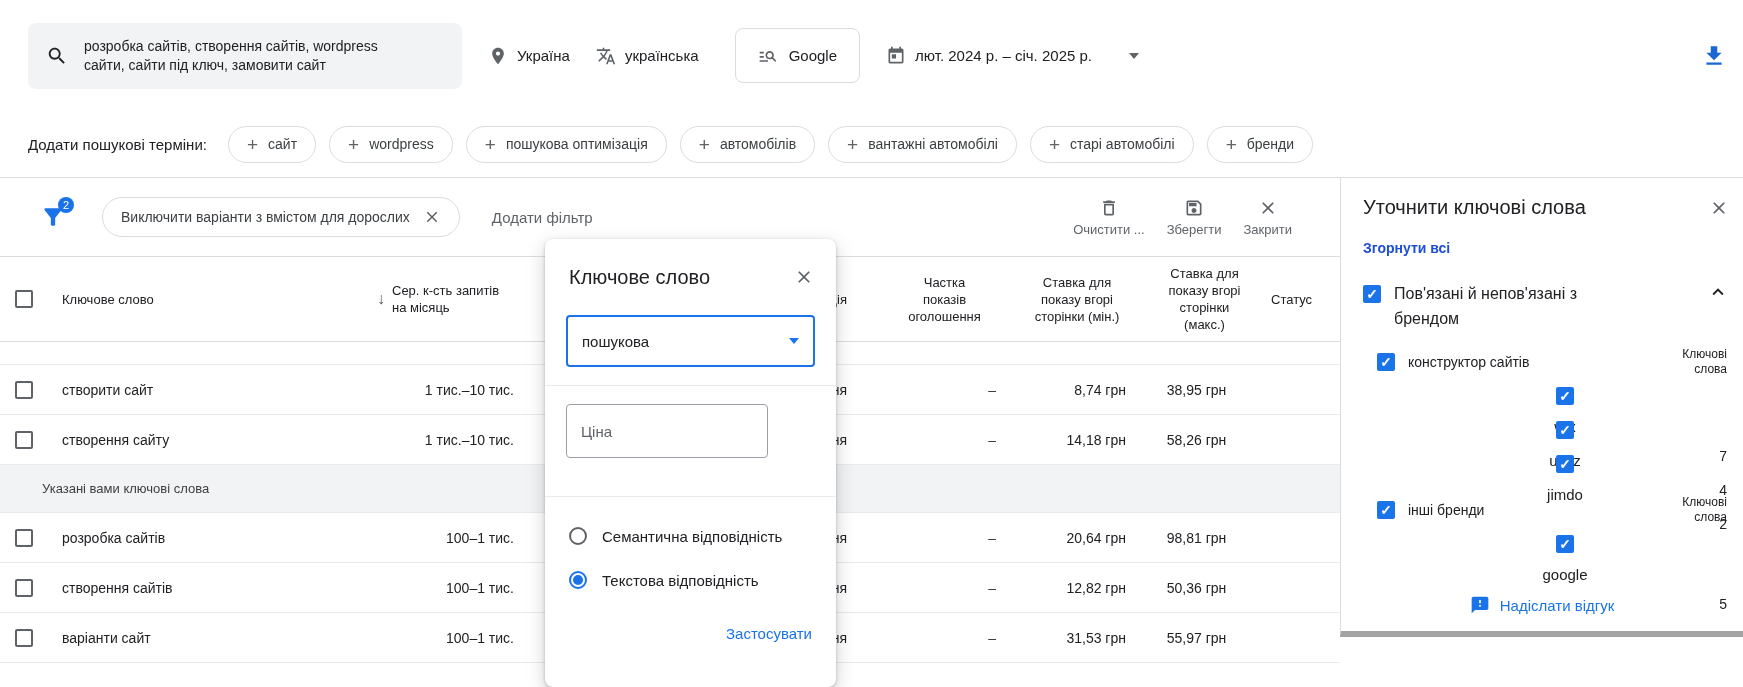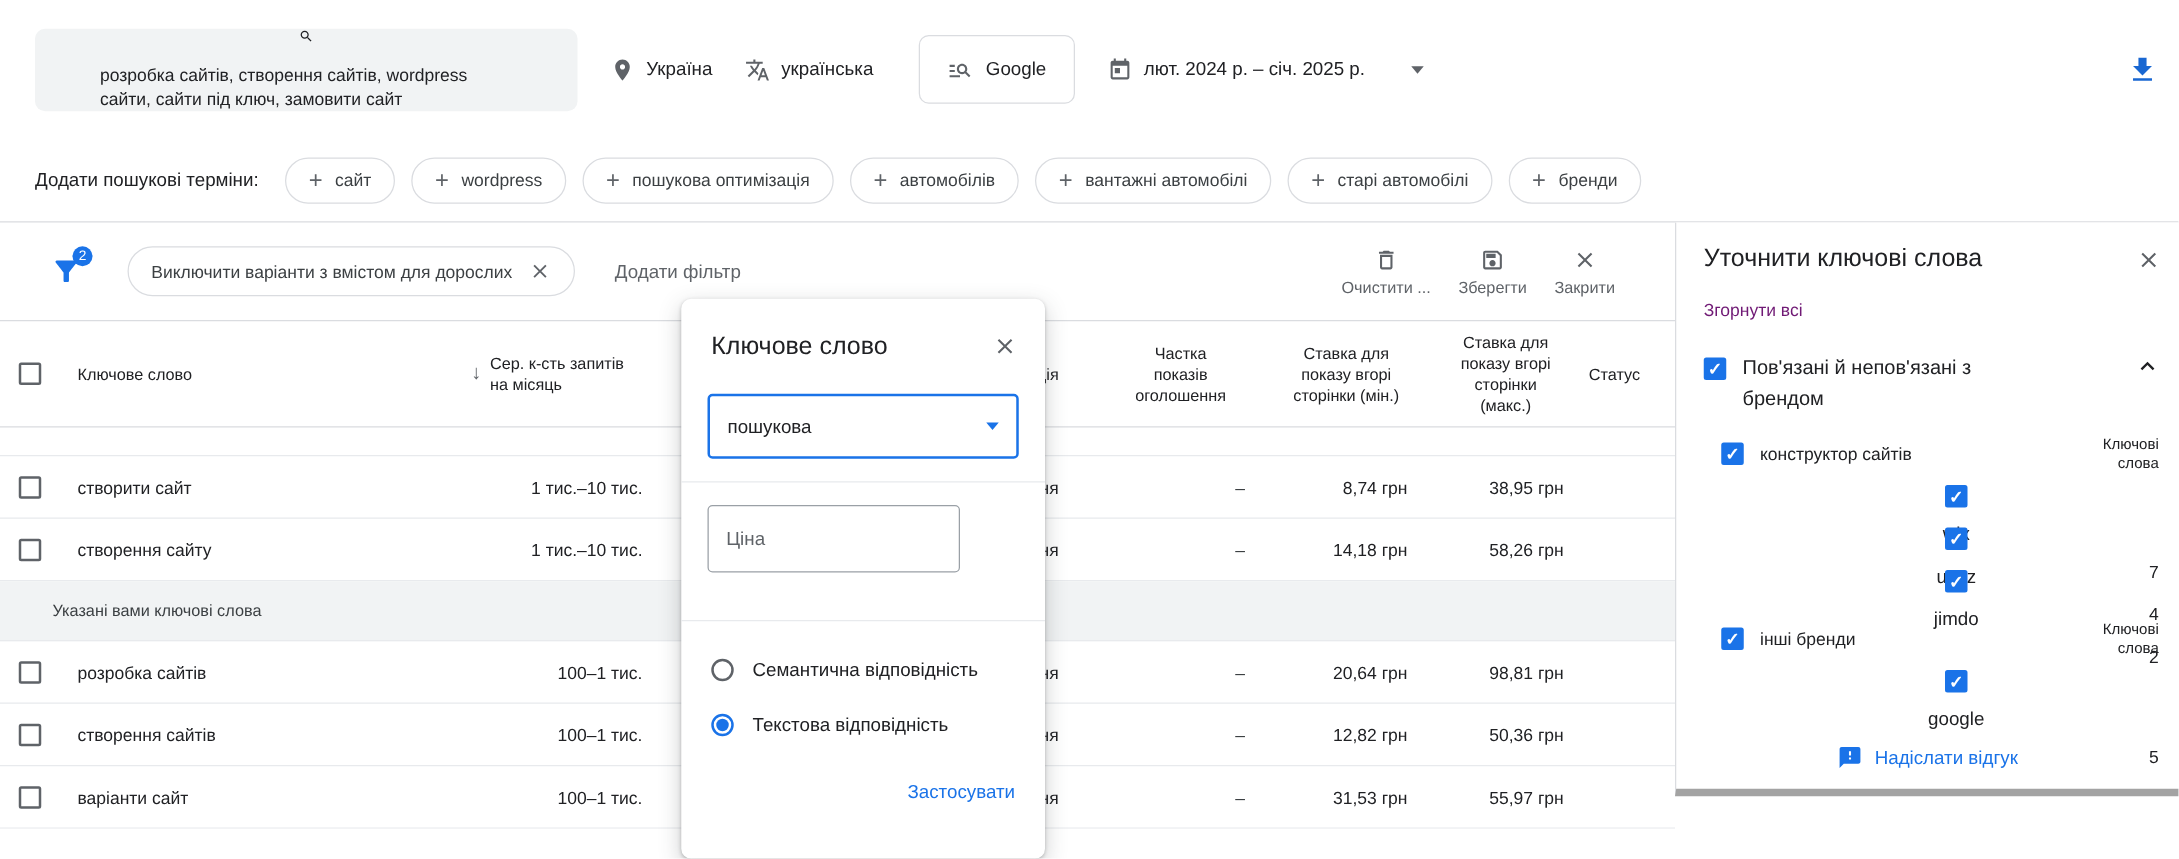--- a/index.html
+++ b/index.html
@@ -7,21 +7,21 @@
   body { font-family:"Liberation Sans", sans-serif; color:#202124; }
   .page { position:relative; width:1743px; height:687px; background:#fff; overflow:hidden; }
 
   svg { display:block; }
   .ic { width:20px; height:20px; fill:#5f6368; }
   .ic-sm { width:18px; height:18px; fill:#5f6368; }
 
   
   .topbar { display:flex; align-items:center; height:111px; padding-left:28px; position:relative; }
   .searchbox { width:434px; height:66px; background:#f1f3f4; border-radius:8px;
-               display:flex; align-items:center; padding:0 18px; gap:16px; cursor:pointer;flex-direction:column; }
+               display:flex; align-items:center; padding:0 18px; gap:16px; cursor:pointer; }
   .searchbox .ic { fill:#202124; width:22px; height:22px; }
   .stext { font-size:14px; line-height:19px; color:#202124; width:330px; }
   .tb-item { display:flex; align-items:center; gap:9px; font-size:15px; margin-left:26px; cursor:pointer; white-space:nowrap; }
   .network-box { display:flex; align-items:center; gap:11px; border:1px solid #dadce0; border-radius:8px;
                  height:55px; padding:0 22px; margin-left:36px; font-size:15px; cursor:pointer; }
   .caret-down { width:0; height:0; border-left:5px solid transparent; border-right:5px solid transparent;
                 border-top:6px solid #5f6368; }
   .date-caret { margin-left:28px; }
   .download-btn { margin-left:auto; margin-right:16px; background:none; border:none; cursor:pointer; }
   .download-btn .ic { fill:#1967d2; width:26px; height:26px; }
@@ -58,21 +58,21 @@
   .thead { height:86px; border-top:1px solid #dadce0; border-bottom:1px solid #dadce0; font-size:13px; font-weight:500; color:#202124; }
   .trow-strip { height:23px; border-bottom:1px solid #e8eaed; width:1340px; }
   .trow-section { height:48px; display:flex; align-items:center; padding-left:42px; background:#f1f3f4;
                   border-bottom:1px solid #e8eaed; font-size:13px; color:#3c4043; width:1340px; }
   .c-check { display:flex; justify-content:center; }
   .c-kw { padding-left:14px; }
   .c-avg { text-align:right; padding-right:16px; }
   .c-comp { text-align:right; padding-right:30px; }
   .c-share { text-align:right; padding-right:16px; color:#3c4043; }
   .c-min { text-align:right; padding-right:16px; }
-  .c-max { text-align:right; padding-right:16px; }
+  .c-max { text-align:center; padding-right:16px; }
   .c-status { padding-left:4px; overflow:hidden; white-space:nowrap; }
   .h-avg { display:flex; align-items:center; justify-content:flex-end; padding-right:16px; gap:7px; }
   .h-avg-text { width:122px; text-align:left; line-height:17px; }
   .sort-arrow { color:#5f6368; font-size:16px; }
   .h-center { display:flex; align-items:center; justify-content:center; text-align:center; line-height:17px; }
   .h-center span { display:inline-block; }
   .w80 { width:84px; } .w92 { width:94px; }
 
   
   .cb { width:18px; height:18px; border:2px solid #5f6368; border-radius:2px; background:#fff;
@@ -83,21 +83,21 @@
   .radio { width:18px; height:18px; border:2px solid #5f6368; border-radius:50%; flex-shrink:0; position:relative; cursor:pointer; }
   .radio.sel { border-color:#1a73e8; }
   .radio.sel::after { content:""; position:absolute; inset:2px; border-radius:50%; background:#1a73e8; }
 
   
   .panel { position:absolute; left:1340px; top:0; width:403px; height:459px; background:#fff;
            border-left:1px solid #dadce0; border-bottom:6px solid #a3a3a3; z-index:20; }
   .panel-head { display:flex; align-items:flex-start; padding:18px 12px 0 22px; }
   .panel-title { font-size:20px; flex:1; }
   .panel-close { background:none; border:none; cursor:pointer; padding:2px; }
-  .collapse-all { display:inline-block; margin:20px 0 0 22px; font-size:14px; font-weight:400; color:#701a75; cursor:pointer; }
+  .collapse-all { display:inline-block; margin:20px 0 0 22px; font-size:14px; font-weight:700; color:#1d4ed8; cursor:pointer; }
   .pgroup { display:flex; align-items:flex-start; margin:24px 14px 0 22px; gap:13px; }
   .pgroup .cb { margin-top:4px; }
   .pgroup-title { font-size:16px; line-height:25px; font-weight:500; width:252px; }
   .pgroup-chevron { margin-left:auto; background:none; border:none; cursor:pointer; }
   .pgroup-chevron .ic { fill:#202124; width:22px; height:22px; }
   .psub { display:flex; align-items:center; margin:16px 16px 0 36px; gap:13px; }
   .psub-label { font-size:14px; }
   .psub-counthead { margin-left:auto; width:64px; text-align:right; font-size:12px; line-height:15px; }
   .pitem { display:flex; align-items:center; margin:10px 16px 0 62px; gap:13px; height:24px;flex-direction:column; }
   .pitem-label { font-size:15px; }

